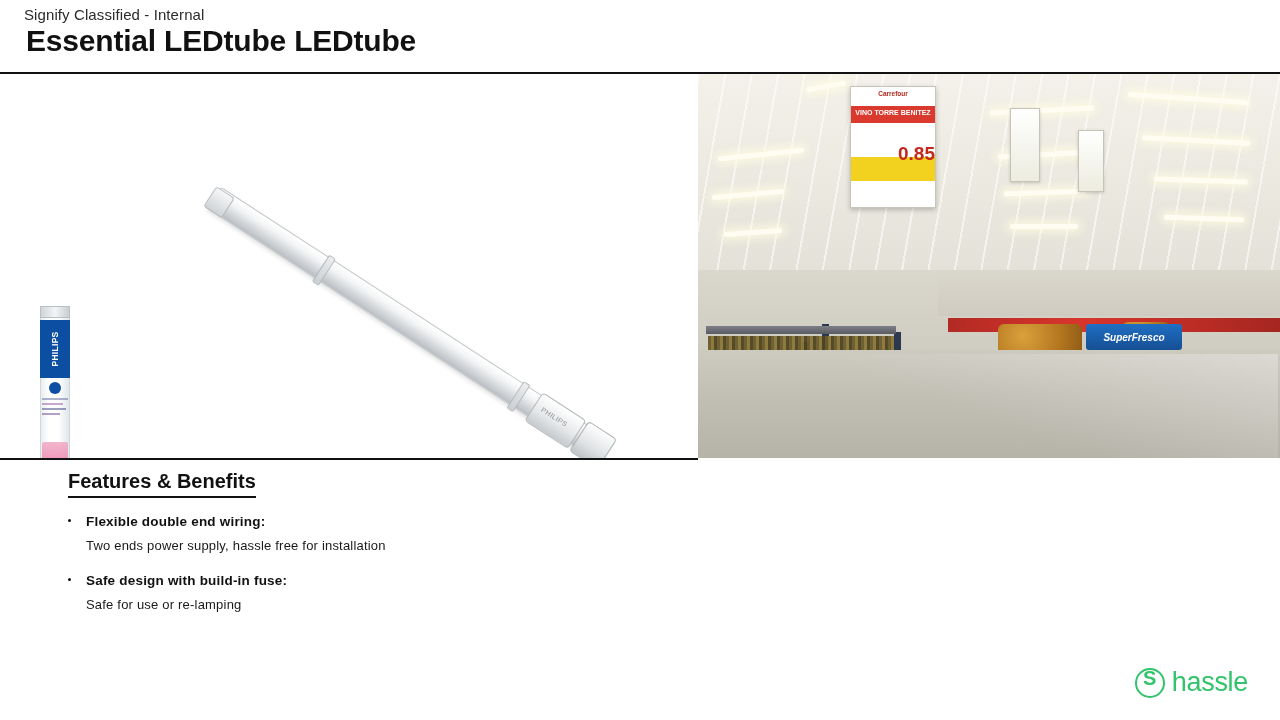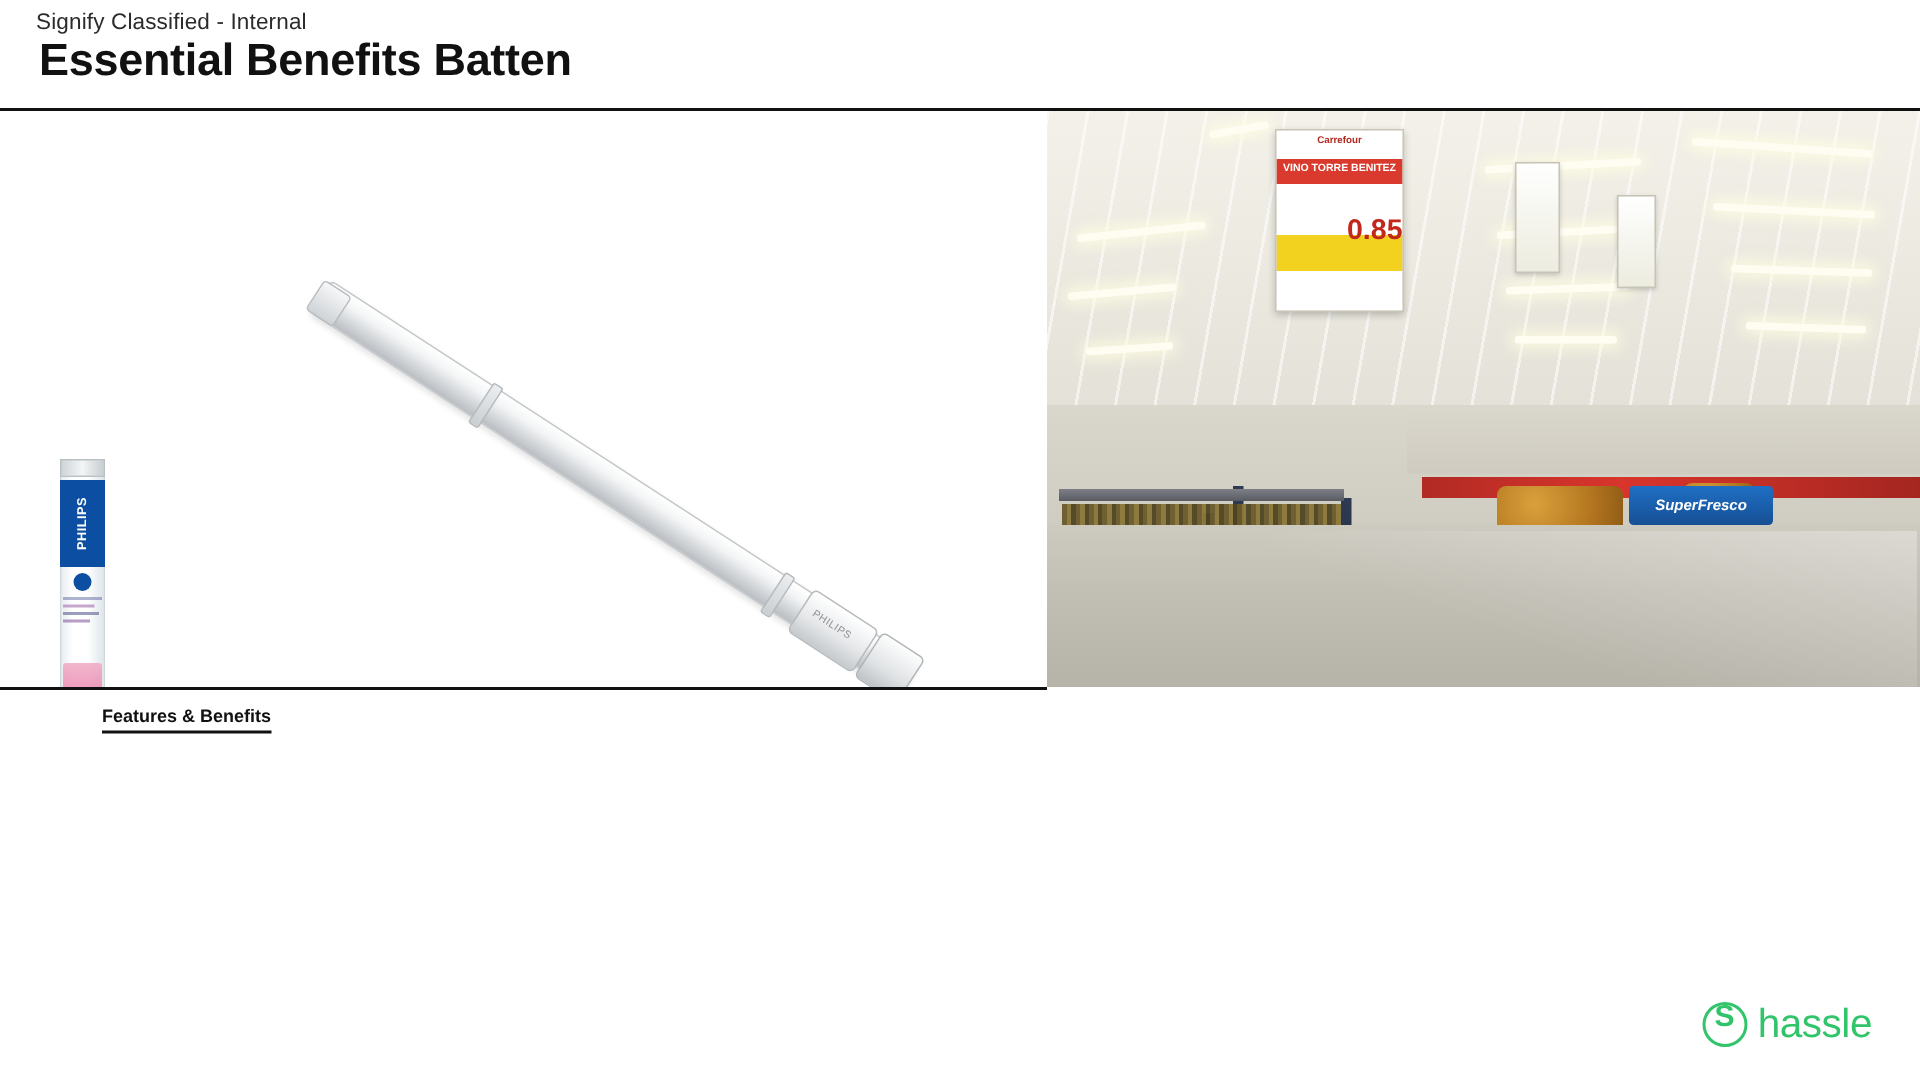--- a/index.html
+++ b/index.html
@@ -234,21 +234,21 @@
     position: absolute; left: 388px; top: 250px; width: 96px; height: 26px;
     background: linear-gradient(180deg,#1f6fc4,#164f94);
     border-radius: 3px; color: #fff;
     display: flex; align-items: center; justify-content: center;
     font-size: 10px; font-weight: bold; font-style: italic;
   }
 
   
   .fb-title {
     position: absolute; left: 68px; top: 470px;
-    font-size: 12px; font-weight: bold; color: #111;
+    font-size: 20px; font-weight: bold; color: #111;
     border-bottom: 2px solid #111; padding-bottom: 3px;
   }
   .bullets { position: absolute; left: 68px; top: 514px; width: 620px; }
   .bullet { position: relative; margin-bottom: 20px; }
   .bullet .dot {
     position: absolute; left: 0; top: 5px; width: 3px; height: 3px;
     background: #111; border-radius: 50%;
   }
   .bullet .head {
     margin-left: 18px; font-size: 13.5px; font-weight: bold; color: #111;
@@ -276,21 +276,21 @@
   .signify .word {
     font-size: 27px; color: #31c46b; letter-spacing: -.3px;
   }
 </style>
 </head>
 <body>
 
 <div class="slide">
 
   <div class="classification">Signify Classified - Internal</div>
-  <div class="slide-title">Essential Benefits Batten</div>
+  <div class="slide-title">Essential LEDtube LEDtube</div>
   <div class="header-rule"></div>
 
   <div class="hero">
     <div class="batten-wrap">
       <div class="batten">
         <div class="tip"></div>
         <div class="clip c2"></div>
         <div class="clip c1"></div>
         <div class="gear"></div>
         <div class="endcap"></div>
@@ -373,20 +373,30 @@
     </div>
 
     <div class="floor">
       <div class="floor-sheen"></div>
     </div>
   </div>
 
   <div class="fb-title">Features &amp; Benefits</div>
 
   <div class="bullets">
+    <div class="bullet">
+      <span class="dot"></span>
+      <div class="head">Flexible double end wiring:</div>
+      <div class="sub">Two  ends power  supply,  hassle free  for  installation</div>
+    </div>
+    <div class="bullet">
+      <span class="dot"></span>
+      <div class="head">Safe design with build-in fuse:</div>
+      <div class="sub"> Safe  for  use  or  re-lamping</div>
+    </div>
   </div>
 
   <div class="signify">
     <div class="mark"></div>
     <div class="word">hassle</div>
   </div>
 
 </div>
 
 </body></html>

